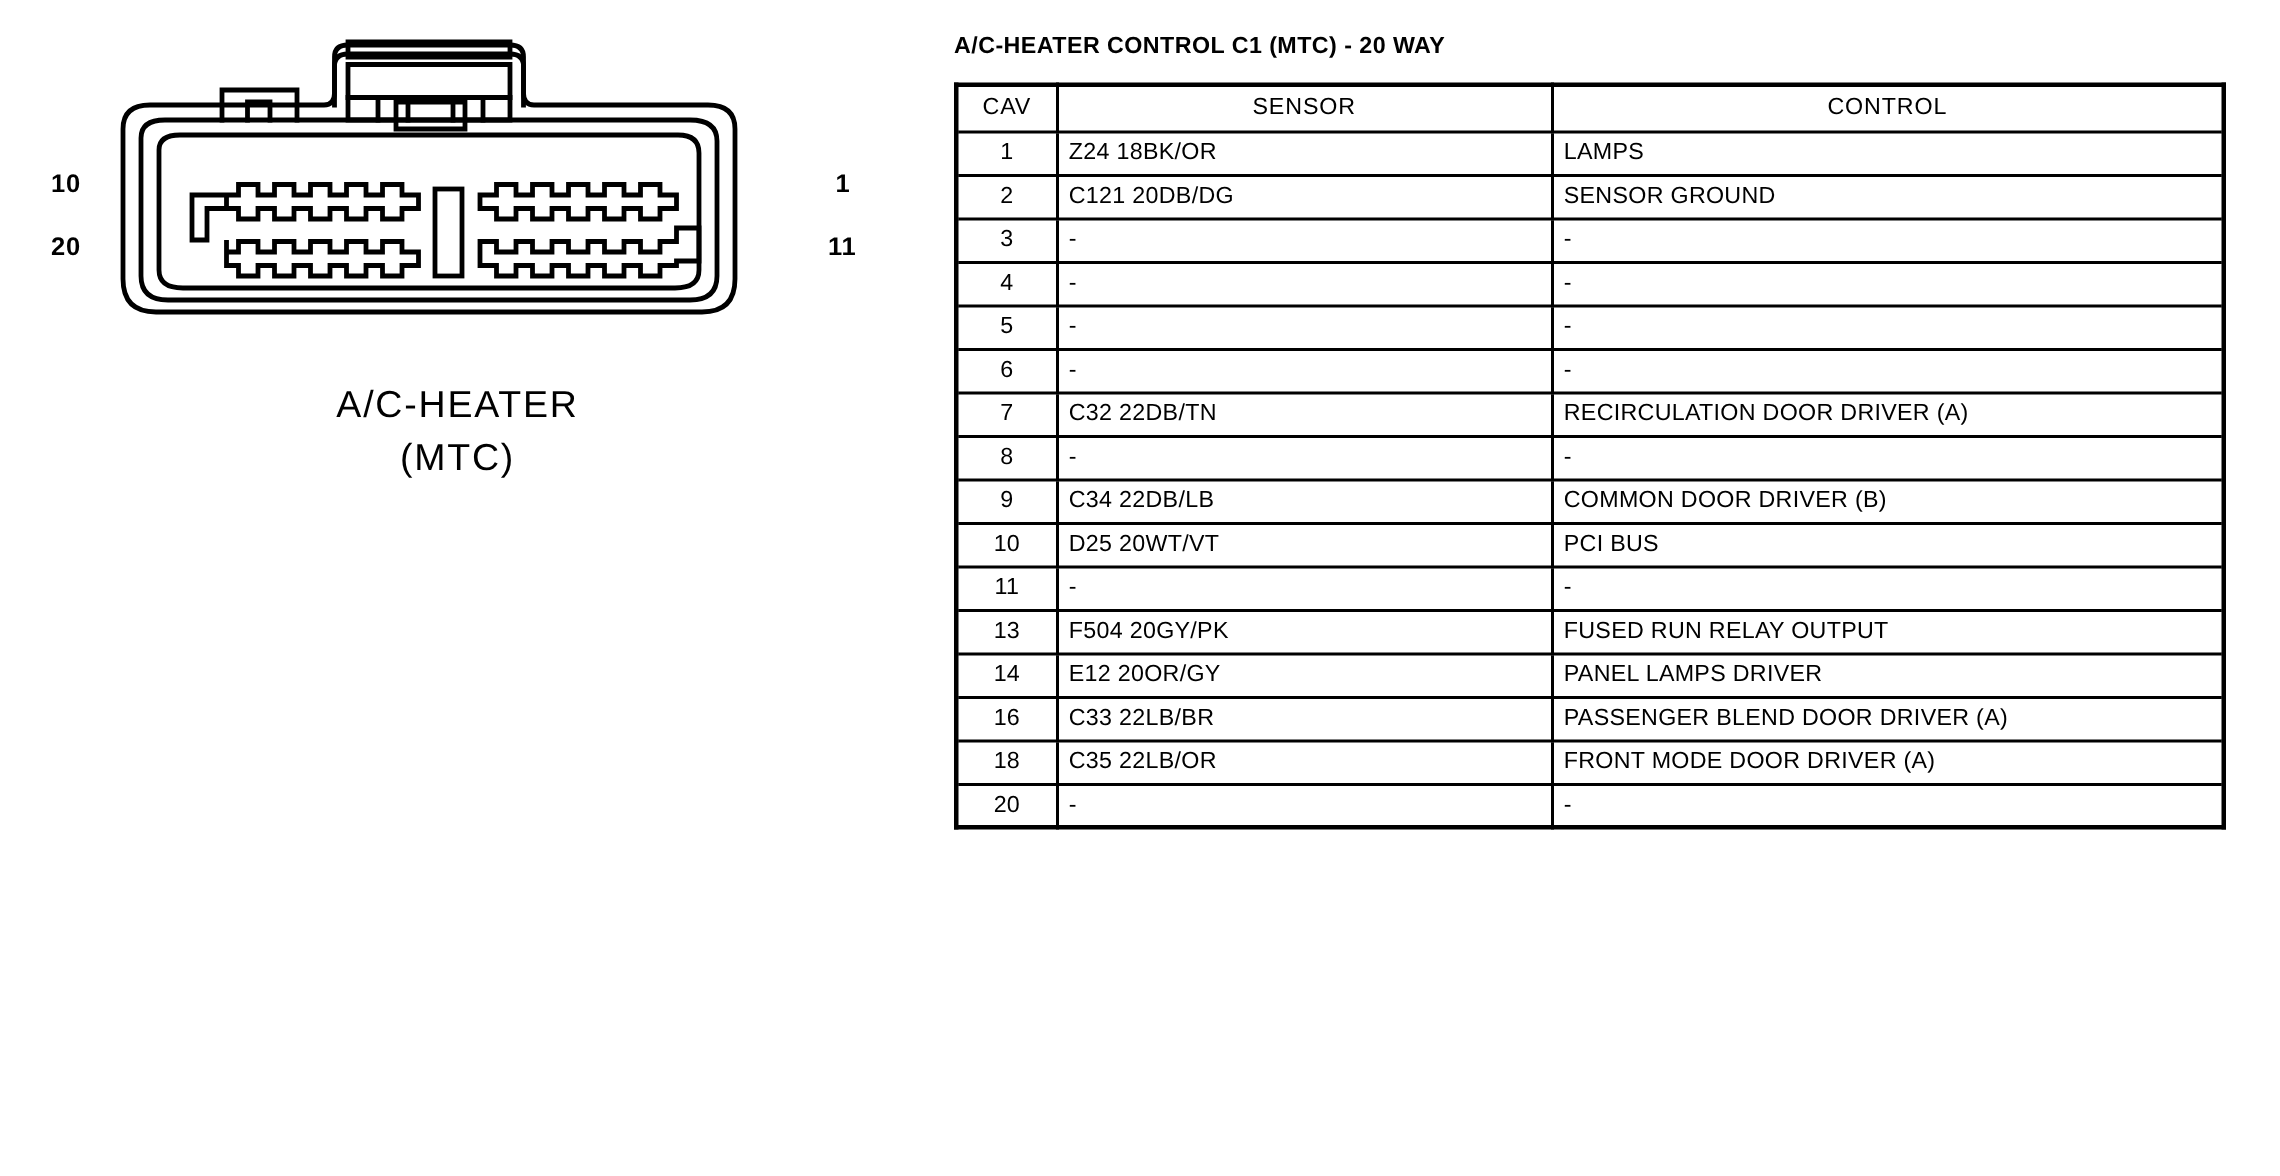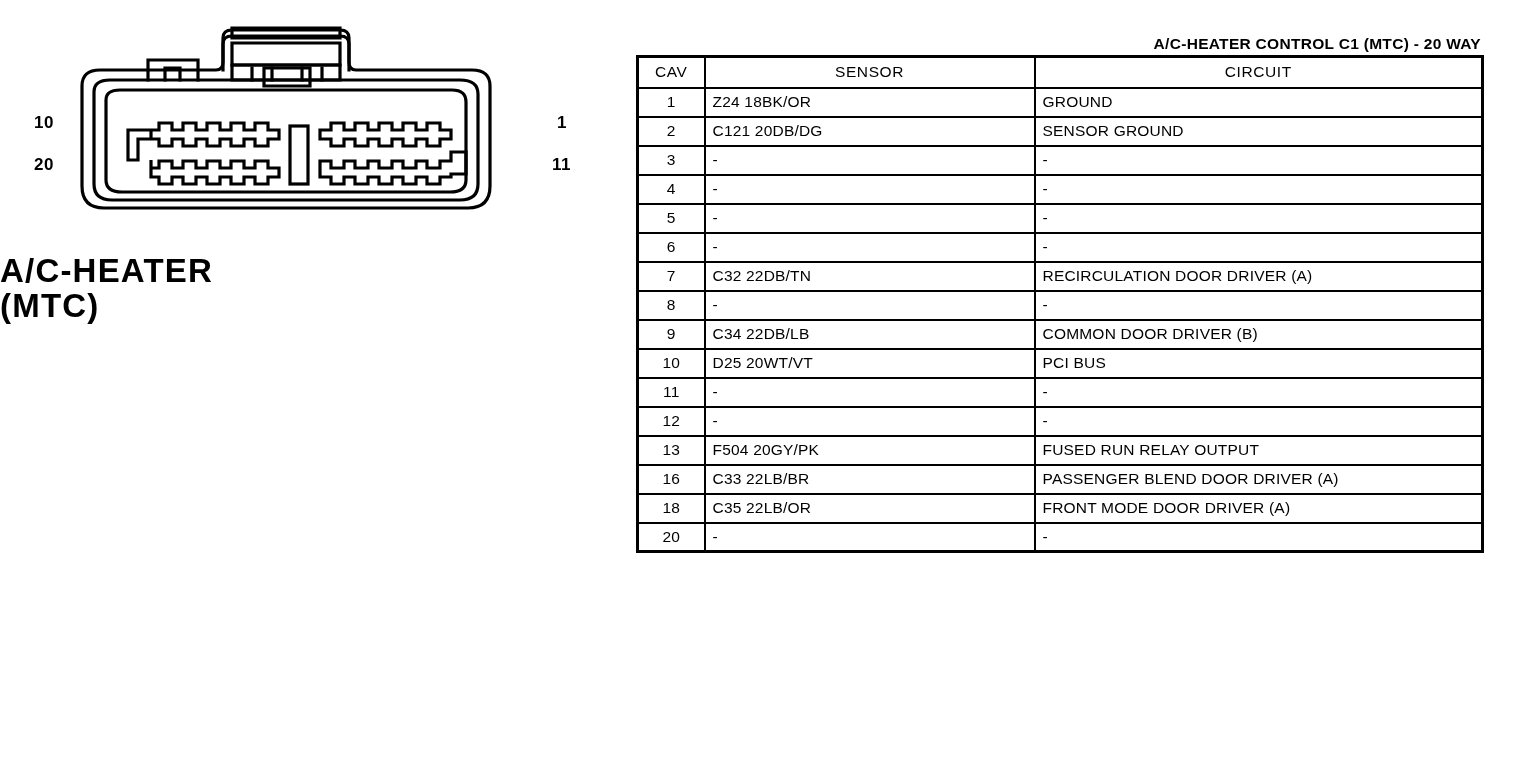--- a/index.html
+++ b/index.html
@@ -48,43 +48,43 @@
   #pin-label-10 { left: 34px; top: 113px; }
   #pin-label-20 { left: 34px; top: 155px; }
   #pin-label-1  { left: 557px; top: 113px; }
   #pin-label-11 { left: 552px; top: 155px; }
 
   #connector-caption {
     position: absolute;
     left: 0;
     top: 253px;
     width: 610px;
-    text-align: left;
-    font-family: "Liberation Sans", sans-serif;
-    font-size: 33px;
-    font-weight: 700;
+    text-align: center;
+    font-family: "Liberation Sans", sans-serif;
+    font-size: 25px;
+    font-weight: 400;
     line-height: 35px;
     letter-spacing: 1.2px;
   }
   #connector-caption div { white-space: nowrap; }
 
   
   #table-panel {
     position: absolute;
     left: 636px;
     top: 0;
     width: 860px;
     height: 784px;
   }
   #table-title {
     position: absolute;
     left: 0;
-    top: 35px;
+    top: 22px;
     width: 845px;
-    text-align: right;
+    text-align: left;
     font-family: "Liberation Sans", sans-serif;
     font-size: 15.5px;
     font-weight: 700;
     letter-spacing: 0.3px;
     white-space: nowrap;
   }
   #pinout-table {
     position: absolute;
     left: 0;
     top: 55px;
@@ -237,28 +237,28 @@
   <table id="pinout-table">
     <colgroup>
       <col class="col-cav">
       <col class="col-circuit">
       <col class="col-function">
     </colgroup>
     <thead>
       <tr>
         <th>CAV</th>
         <th>SENSOR</th>
-        <th>CIRCUIT</th>
+        <th>CONTROL</th>
       </tr>
     </thead>
     <tbody id="pinout-table-body">
         <tr>
           <td class="cav-cell">1</td>
           <td class="circuit-cell">Z24 18BK/OR</td>
-          <td class="function-cell">GROUND</td>
+          <td class="function-cell">LAMPS</td>
         </tr>
         <tr>
           <td class="cav-cell">2</td>
           <td class="circuit-cell">C121 20DB/DG</td>
           <td class="function-cell">SENSOR GROUND</td>
         </tr>
         <tr>
           <td class="cav-cell">3</td>
           <td class="circuit-cell">-</td>
           <td class="function-cell">-</td>
@@ -297,30 +297,30 @@
           <td class="cav-cell">10</td>
           <td class="circuit-cell">D25 20WT/VT</td>
           <td class="function-cell">PCI BUS</td>
         </tr>
         <tr>
           <td class="cav-cell">11</td>
           <td class="circuit-cell">-</td>
           <td class="function-cell">-</td>
         </tr>
         <tr>
-          <td class="cav-cell">12</td>
-          <td class="circuit-cell">-</td>
-          <td class="function-cell">-</td>
-        </tr>
-        <tr>
           <td class="cav-cell">13</td>
           <td class="circuit-cell">F504 20GY/PK</td>
           <td class="function-cell">FUSED RUN RELAY OUTPUT</td>
         </tr>
         <tr>
+          <td class="cav-cell">14</td>
+          <td class="circuit-cell">E12 20OR/GY</td>
+          <td class="function-cell">PANEL LAMPS DRIVER</td>
+        </tr>
+        <tr>
           <td class="cav-cell">16</td>
           <td class="circuit-cell">C33 22LB/BR</td>
           <td class="function-cell">PASSENGER BLEND DOOR DRIVER (A)</td>
         </tr>
         <tr>
           <td class="cav-cell">18</td>
           <td class="circuit-cell">C35 22LB/OR</td>
           <td class="function-cell">FRONT MODE DOOR DRIVER (A)</td>
         </tr>
         <tr>

